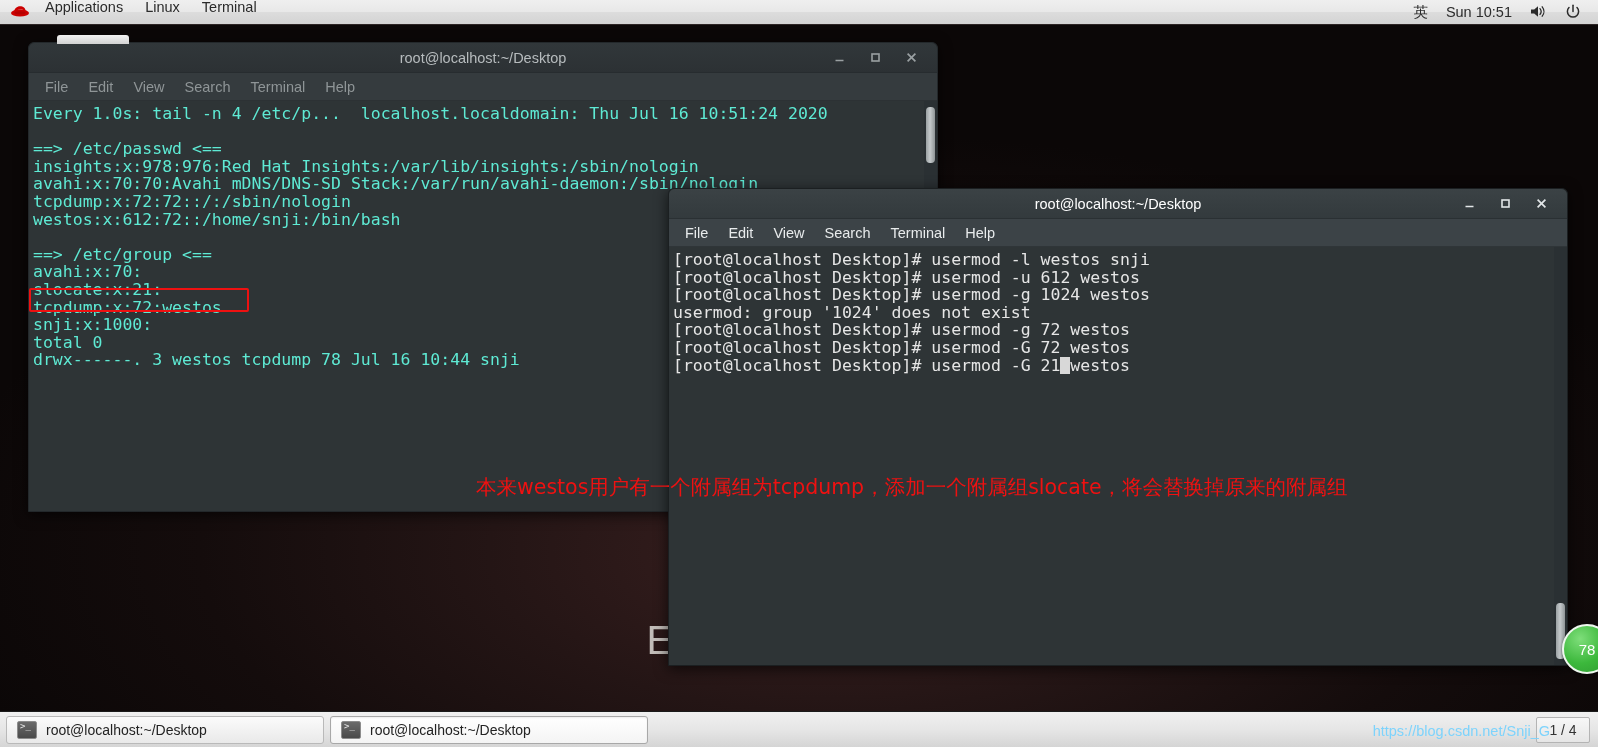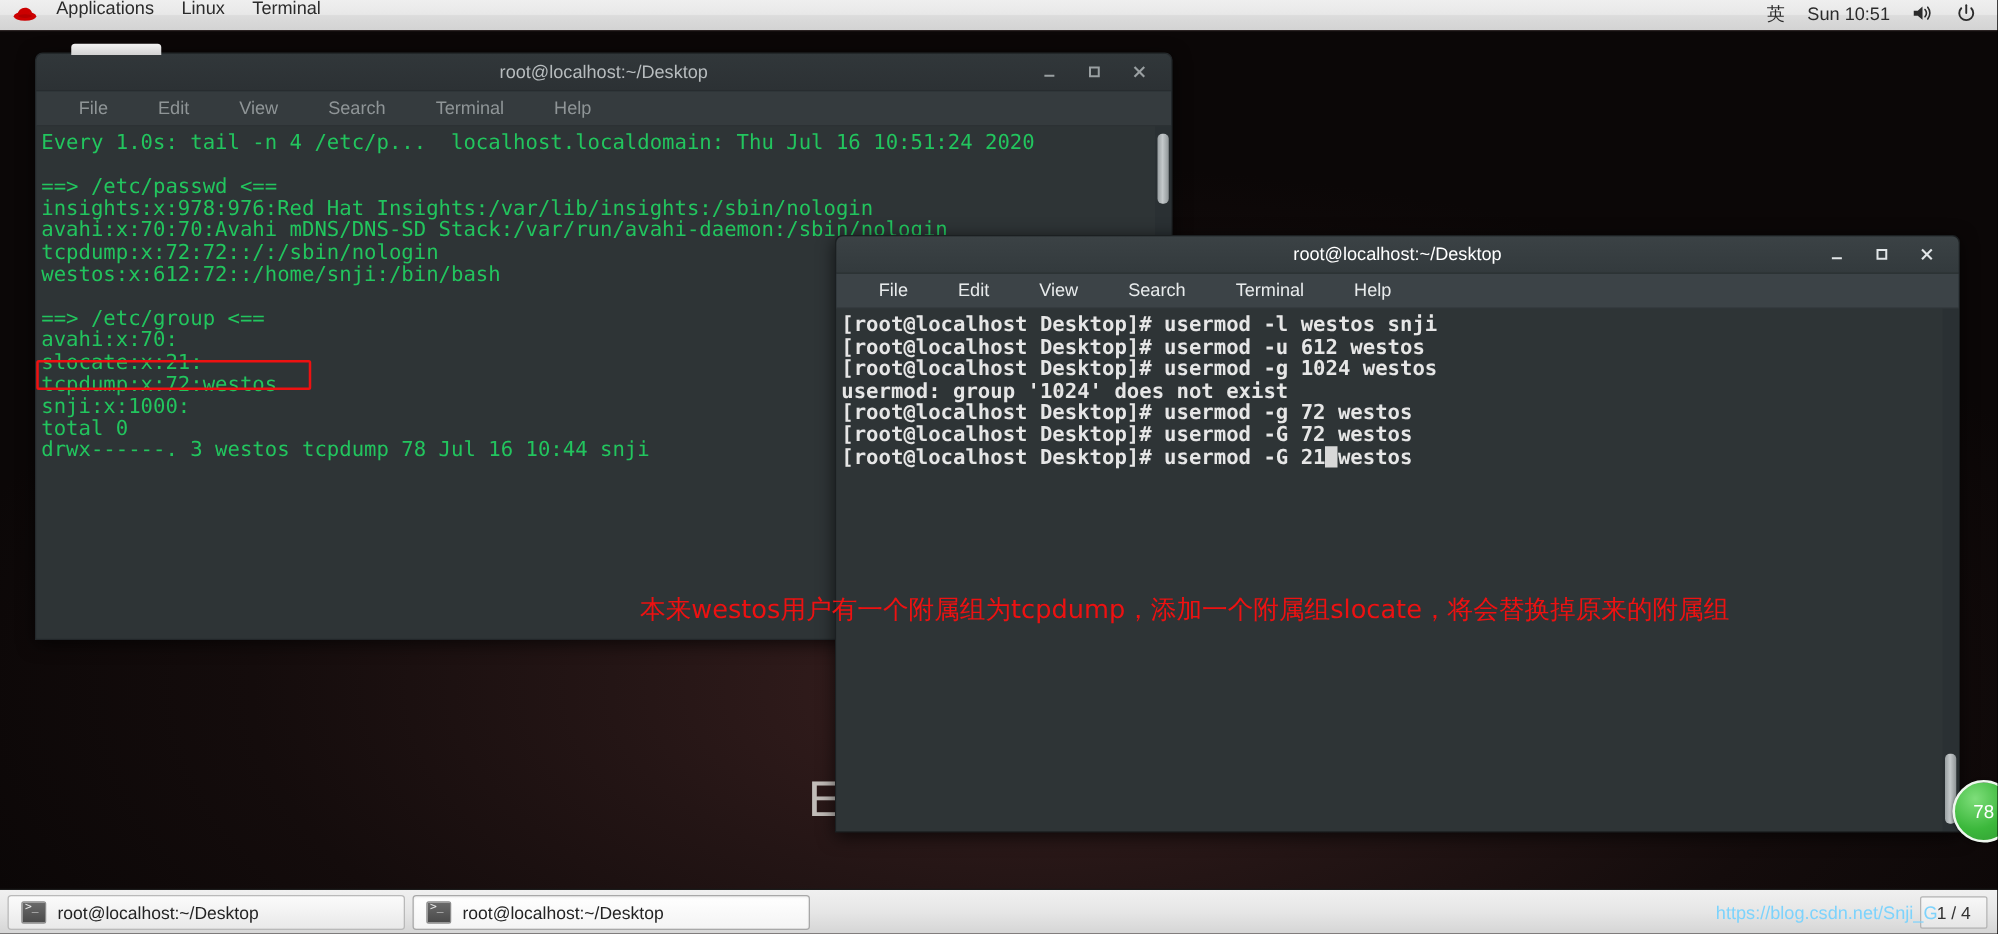--- a/index.html
+++ b/index.html
@@ -120,24 +120,23 @@
     align-items: center;
     justify-content: center;
     font-size: 15px;
     line-height: 1;
     cursor: pointer;
   }
   .menubar {
     height: 28px;
     display: flex;
     align-items: center;
-    padding-left: 24px;
+    padding-left: 6px;
     box-sizing: border-box;
     font-size: 14.5px;
-    gap: 20px;
   }
   .menubar .mi {
     padding: 0 10px;
     height: 22px;
     line-height: 22px;
     cursor: default;
   }
   .term-body {
     position: relative;
     box-sizing: border-box;
@@ -182,21 +181,21 @@
   #window1 .menubar {
     background: #353b3e;
     color: #9096 98;
     color: #8f9597;
     border-bottom: 1px solid #2c3134;
   }
   #window1 .term-body {
     height: 410px;
     background: #2e3436;
   }
-  #window1 .term-text { color: #22c55e; }
+  #window1 .term-text { color: #5eead4; }
 
   
   #window2 {
     left: 668px; top: 188px;
     width: 900px; height: 478px;
     background: #2e3436;
     border: 1px solid #1b1f21;
   }
   #window2 .titlebar {
     background: linear-gradient(to bottom, #3b4245, #333a3d);
@@ -206,21 +205,21 @@
   #window2 .wbtn { color: #e2e6e8; }
   #window2 .menubar {
     background: #3c4347;
     color: #e8ebec;
     border-bottom: 1px solid #2f3538;
   }
   #window2 .term-body {
     height: 418px;
     background: #2e3436;
   }
-  #window2 .term-text { color: #e6e6e6; font-weight: bold; }
+  #window2 .term-text { color: #e6e6e6; }
 
   .cursor-block {
     display: inline-block;
     width: 9.9px;
     background: #d8d8d8;
     color: #2e3436;
   }
 
   
   #strip-above {
@@ -238,21 +237,21 @@
     left: 29px; top: 288px;
     width: 220px; height: 24px;
     border: 2px solid #ee1111;
     border-radius: 2px;
     box-sizing: border-box;
     z-index: 30;
     pointer-events: none;
   }
   #annotation {
     position: absolute;
-    left: 512px; top: 473px;
+    left: 476px; top: 473px;
     font-size: 20.5px;
     color: #ee1111;
     white-space: nowrap;
     z-index: 40;
     font-family: "DejaVu Sans", sans-serif;
   }
 
   
   #green-badge {
     position: absolute;

